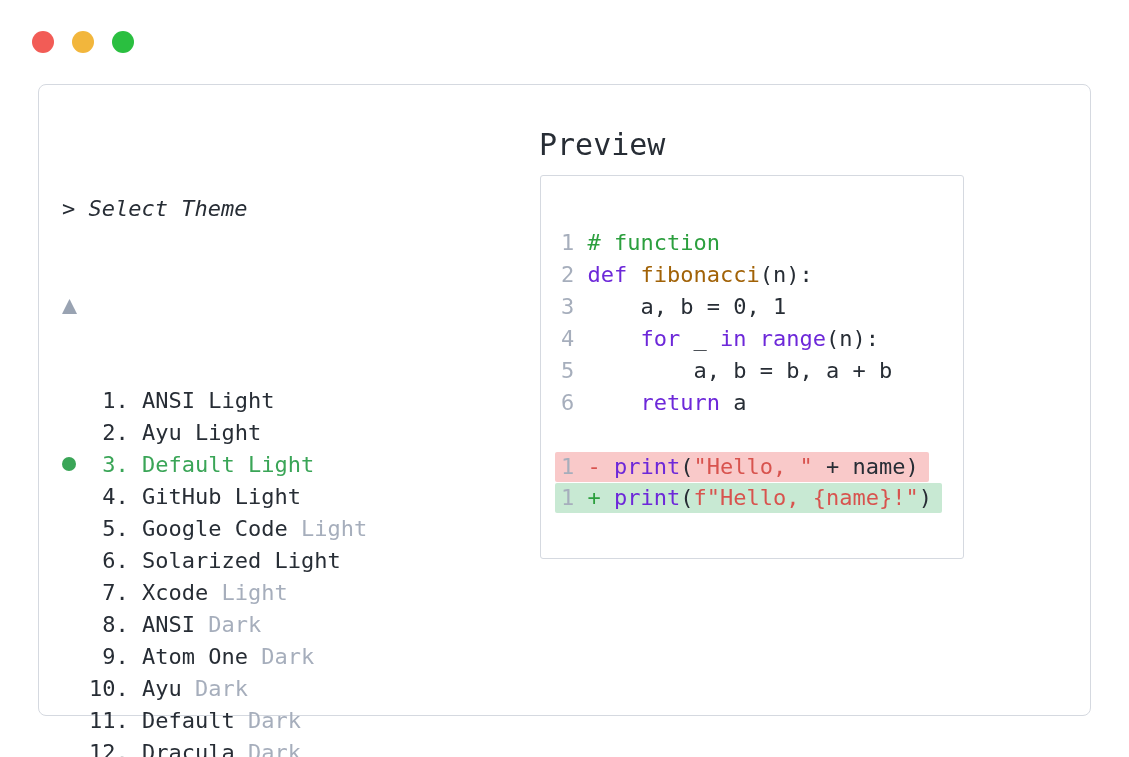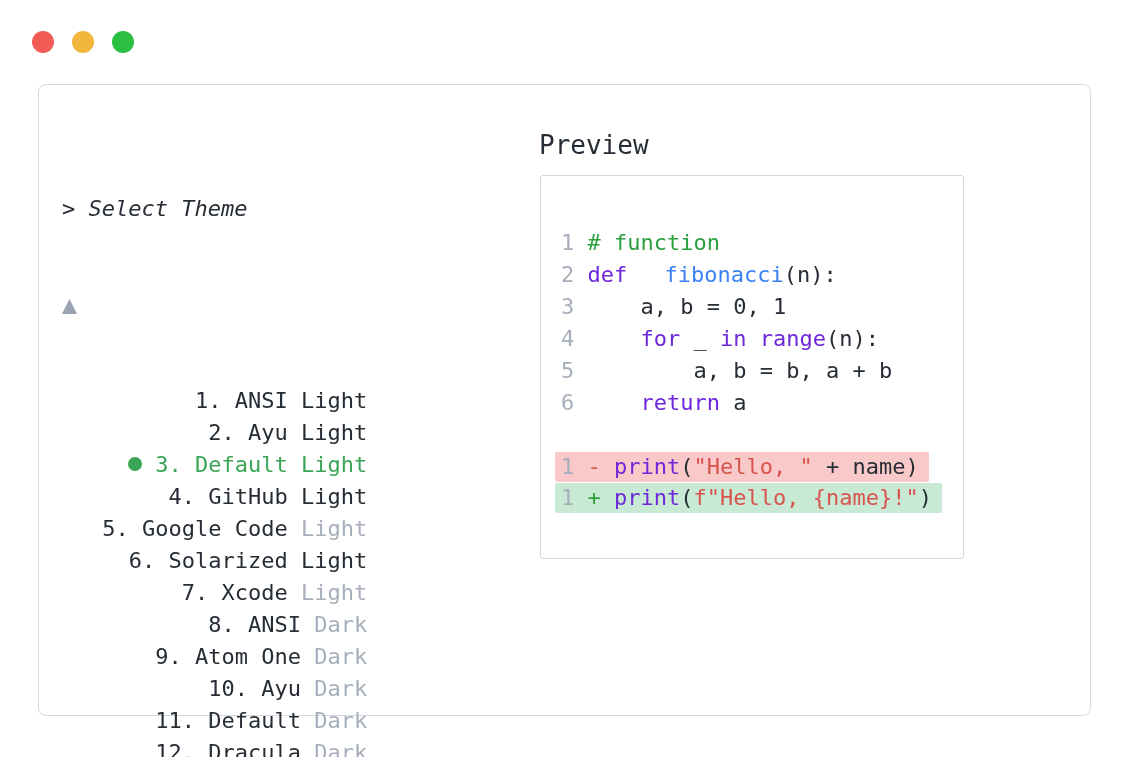--- a/index.html
+++ b/index.html
@@ -20,54 +20,54 @@
   }
 
   
   .left-col{
     position:absolute; left:23px; top:44px;
     font-size:22px; line-height:32px; color:#272d35; white-space:pre;
   }
   .prompt-row{height:32px;font-style:italic;}
   .arrow{height:32px; font-size:25px;}
   .arrow-up{color:#99a3b2;}
-  .theme-row{height:32px; cursor:default;text-align:right;}
+  .theme-row{height:32px; cursor:default;}
   .bullet-slot{display:inline-block; width:27px;}
   .bullet{
     display:inline-block; width:14px; height:14px; border-radius:50%;
     background:#3aa557; position:relative; top:-1px;
   }
   .muted{color:#a6aebc;}
   .theme-row.selected span{color:#3aa557;}
 
   
   .preview-label{
     position:absolute; left:500px; top:44px; height:32px;
-    font-size:26px; line-height:32px; color:#272d35;
+    font-size:30px; line-height:32px; color:#272d35;
   }
   .preview-box{
     position:absolute; left:501px; top:90px; width:424px; height:384px;
     border:1.5px solid #d5d9e0; border-radius:3px; background:#fff; box-sizing:border-box;
     overflow:hidden;
   }
   .code-block{
     position:absolute; left:20px; top:51px;
     font-size:22px; line-height:32px; white-space:pre; color:#272d35;
   }
   .code-line{height:32px;}
   .code-line.diff-row{height:30px; line-height:30px; margin:1px 0;}
   .diff{display:inline-block; padding:0 10px 0 6px; margin-left:-6px; border-radius:2px;}
   .diff.removed{background:#f9c9c9;}
   .diff.added{background:#c8e9d3;}
 
   .lineno{color:#a6aebc;}
   .tok-plain{color:#272d35;}
   .tok-comment{color:#2c9f3e;}
   .tok-kw{color:#6d28d9;}
-  .tok-fn{color:#3b82f6;margin-left:24px;}
+  .tok-fn{color:#a16207;}
   .tok-str{color:#d8534e;}
   .tok-minus{color:#d8534e;}
   .tok-plus{color:#2c9f3e;}
 </style>
 </head>
 <body>
 
 <div class="stage">
 
   <div class="traffic">

